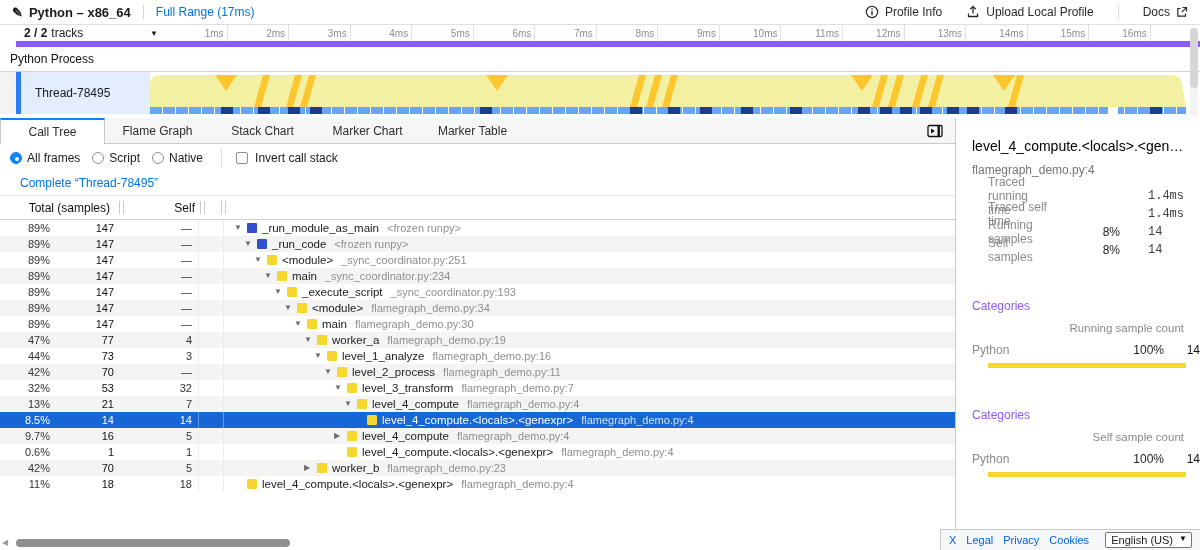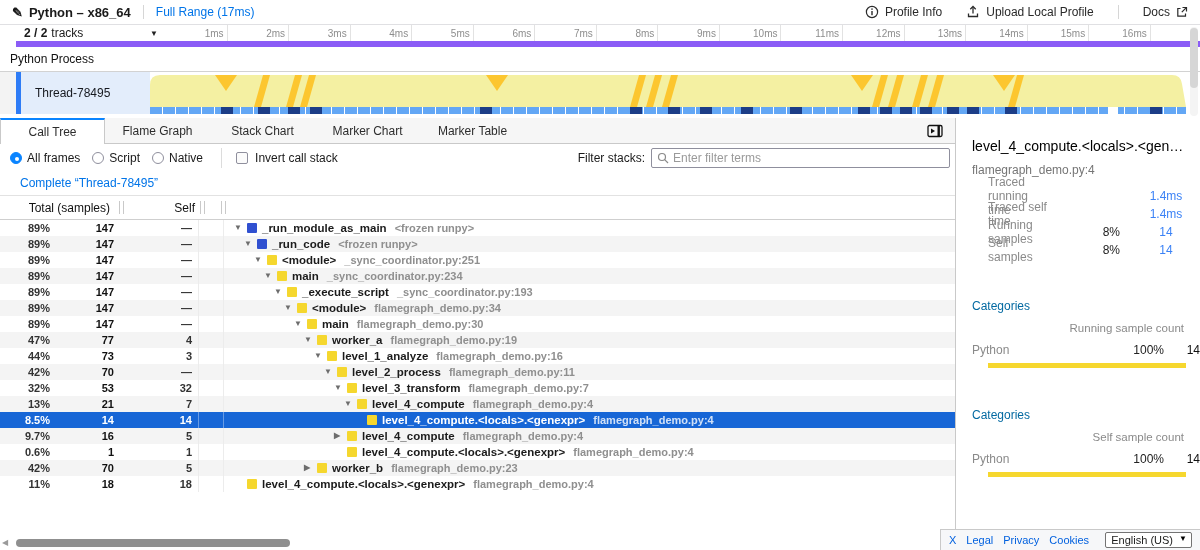--- a/index.html
+++ b/index.html
@@ -82,21 +82,21 @@
                display:flex; align-items:center; padding-left:20px; }
   .crumb { color:#0074e8; font-size:12px; cursor:pointer; }
 
   .thead { position:absolute; top:78px; left:0; width:100%; height:24px; border-bottom:1px solid #cfcfcf;
            display:flex; align-items:center; font-size:12px; color:#111; }
   .h-total { width:118px; text-align:right; padding-right:8px; }
   .h-self { width:74px; text-align:right; padding-right:4px; }
   .hsep { width:5px; height:13px; border-left:1px solid #c9c9c9; border-right:1px solid #c9c9c9; margin:0 1px; }
   .h-gap { width:14px; }
 
-  .rows { position:absolute; top:102px; left:0; width:100%;font-weight:bold; }
+  .rows { position:absolute; top:102px; left:0; width:100%; }
   .trow { display:flex; align-items:center; height:16px; font-size:11px; cursor:pointer; }
   .trow:nth-child(even) { background:#f4f4f4; }
   .c-pct { width:50px; text-align:right; color:#333; flex:none; }
   .c-total { width:68px; text-align:right; padding-right:4px; color:#111; flex:none; }
   .c-self { width:80px; text-align:right; padding-right:6px; color:#333; flex:none; }
   .c-gap { width:26px; height:16px; border-left:1px solid #ececec; border-right:1px solid #ececec; flex:none; }
   .c-tree { flex:1; display:flex; align-items:center; overflow:hidden; padding-left:10px; height:16px; }
   .indent { flex:none; }
   .arrow { flex:none; width:13px; font-size:8px; color:#6d6d6d; line-height:16px; }
   .sq { flex:none; width:10px; height:10px; border-radius:1px; margin-right:5px; }
@@ -115,24 +115,24 @@
   
   .sidebar { position:absolute; top:118px; left:955px; width:245px; bottom:0; background:#fff;
              border-left:1px solid #c9c9c9; font-size:12px; }
   .sb-title { margin:20px 16px 0; font-size:14px; color:#000; white-space:nowrap; overflow:hidden;
               text-overflow:ellipsis; }
   .sb-sub { margin:9px 16px 0; color:#757575; font-size:12px; }
   .sb-sect { margin:30px 16px 0; color:#3d3d3d; }
   .sb-detail { display:flex; align-items:center; margin:0 16px; height:18px;gap:28px; }
   .sb-detail .lbl { flex:1; padding-left:16px; color:#8a8a8a; }
   .sb-detail .pct { width:42px; text-align:right; color:#222; }
-  .sb-detail .val { width:36px; text-align:center; color:#3b82f6; }
+  .sb-detail .val { width:36px; text-align:left; color:#404040;font-family:Liberation Mono, monospace; }
   .sb-details { margin-top:10px; }
   .cat-head { display:flex; align-items:center; margin:18px 16px 0; }
-  .cat-head .t { color:#0369a1; }
+  .cat-head .t { color:#8b5cf6; }
   .cat-head .s { margin-left:auto; color:#8a8a8a; font-size:11.5px;margin-top:45px; }
   .cat-row { display:flex; align-items:center; margin:8px 0 0; height:16px; }
   .cat-row .lbl { flex:1; padding-left:16px; color:#8a8a8a; }
   .cat-row .pct { width:42px; text-align:right; color:#222; }
   .cat-row .val { width:36px; text-align:right; color:#111; }
   .cat-bar { height:5px; margin:5px 14px 0 32px; }
 
   .footer { position:absolute; right:0; bottom:0; width:260px; height:21px; background:#f6f7f9;
             border-left:1px solid #c9c9c9; border-top:1px solid #c9c9c9; display:flex; align-items:center;
             padding:0 8px; gap:10px; }
@@ -293,30 +293,20 @@
           <span class="radio-item">
             <span class="radio"></span>
             <span>Native</span>
           </span>
         </span>
       <div class="fsep"></div>
       <span class="radio-item">
         <span class="chk"></span>
         <span>Invert call stack</span>
       </span>
-      <div class="filter-right">
-        <span class="filter-label">Filter stacks:</span>
-        <div class="filter-input">
-          <svg width="12" height="12" viewBox="0 0 12 12">
-            <circle cx="5" cy="5" r="3.5" fill="none" stroke="#8a8a8a" stroke-width="1.2"></circle>
-            <path d="M7.7 7.7 L11 11" stroke="#8a8a8a" stroke-width="1.2"></path>
-          </svg>
-          <input type="text" placeholder="Enter filter terms" style="">
-        </div>
-      </div>
     </div>
 
     <div class="crumb-row">
       <span class="crumb">Complete “Thread-78495”</span>
     </div>
 
     <div class="thead">
       <span class="h-total">Total (samples)</span>
       <span class="hsep"></span>
       <span class="h-self">Self</span>

